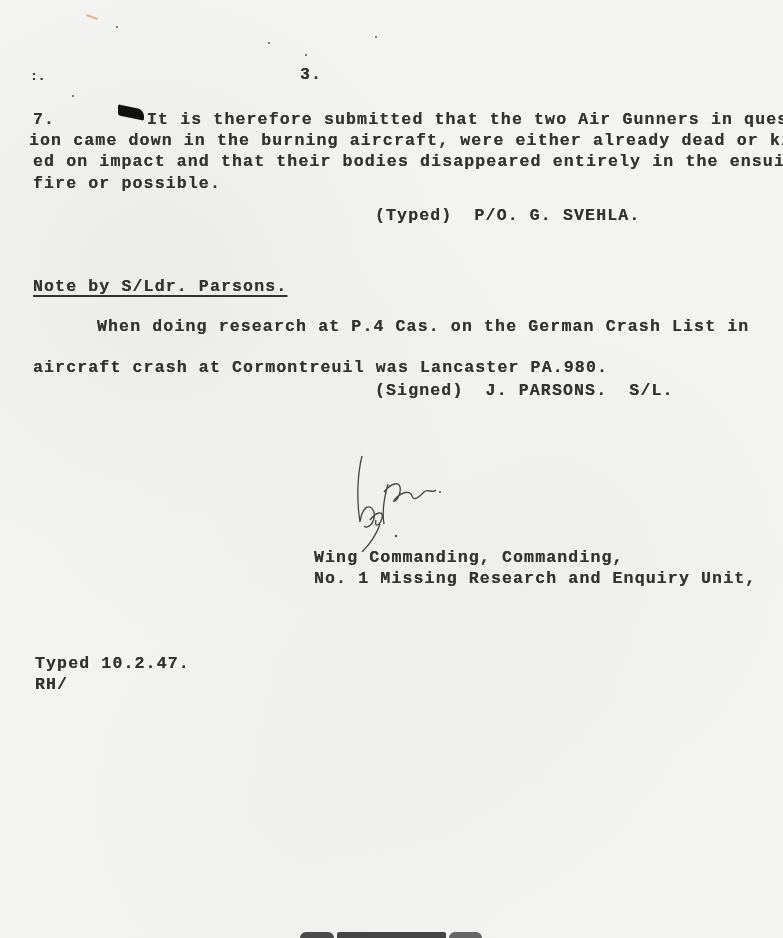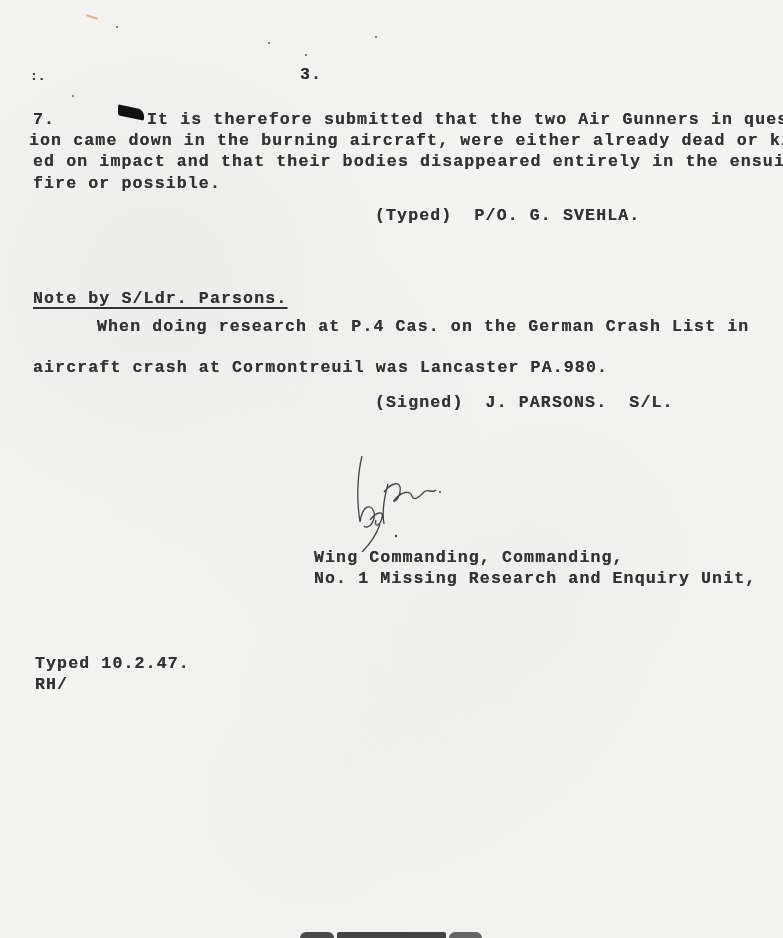--- a/index.html
+++ b/index.html
@@ -51,26 +51,26 @@
 
   <div class="t" style="left:33px;top:109px">7.</div>
   <div class="smudge"></div>
   <div class="t" style="left:147px;top:109px">It is therefore submitted that the two Air Gunners in quest-</div>
   <div class="t" style="left:29px;top:130px">ion came down in the burning aircraft, were either already dead or kill-</div>
   <div class="t" style="left:33px;top:151px">ed on impact and that their bodies disappeared entirely in the ensuing</div>
   <div class="t" style="left:33px;top:173px">fire or possible.</div>
 
   <div class="t" style="left:375px;top:205px">(Typed)  P/O. G. SVEHLA.</div>
 
-  <div class="t ul" style="left:33px;top:288px">Note by S/Ldr. Parsons.</div>
+  <div class="t ul" style="left:33px;top:276px">Note by S/Ldr. Parsons.</div>
 
   <div class="t" style="left:97px;top:316px">When doing research at P.4 Cas. on the German Crash List in</div>
   <div class="t" style="left:33px;top:357px">aircraft crash at Cormontreuil was Lancaster PA.980.</div>
 
-  <div class="t" style="left:375px;top:392px">(Signed)  J. PARSONS.  S/L.</div>
+  <div class="t" style="left:375px;top:380px">(Signed)  J. PARSONS.  S/L.</div>
 
   <svg class="signature" viewBox="0 0 150 100">
     <path d="M22 4 C18 20, 16 45, 20 70 M20 70 C22 55, 30 50, 34 60 C36 70, 28 78, 24 74 M30 68 C36 60, 44 58, 42 66 C40 74, 34 76, 36 68 M48 32 C44 46, 42 60, 44 72 M44 40 C52 30, 62 28, 60 40 C58 50, 50 52, 56 46 C62 40, 70 38, 72 44 C74 50, 80 44, 84 40 C88 36, 92 42, 96 38 M40 72 C36 84, 30 92, 22 100" fill="none" stroke="#444" stroke-width="1.3"></path>
     <circle cx="56" cy="84" r="1.2" fill="#444"></circle>
     <circle cx="100" cy="40" r="1" fill="#444"></circle>
   </svg>
 
   <div class="t" style="left:314px;top:547px">Wing Commanding, Commanding,</div>
   <div class="t" style="left:314px;top:568px">No. 1 Missing Research and Enquiry Unit,</div>
 

